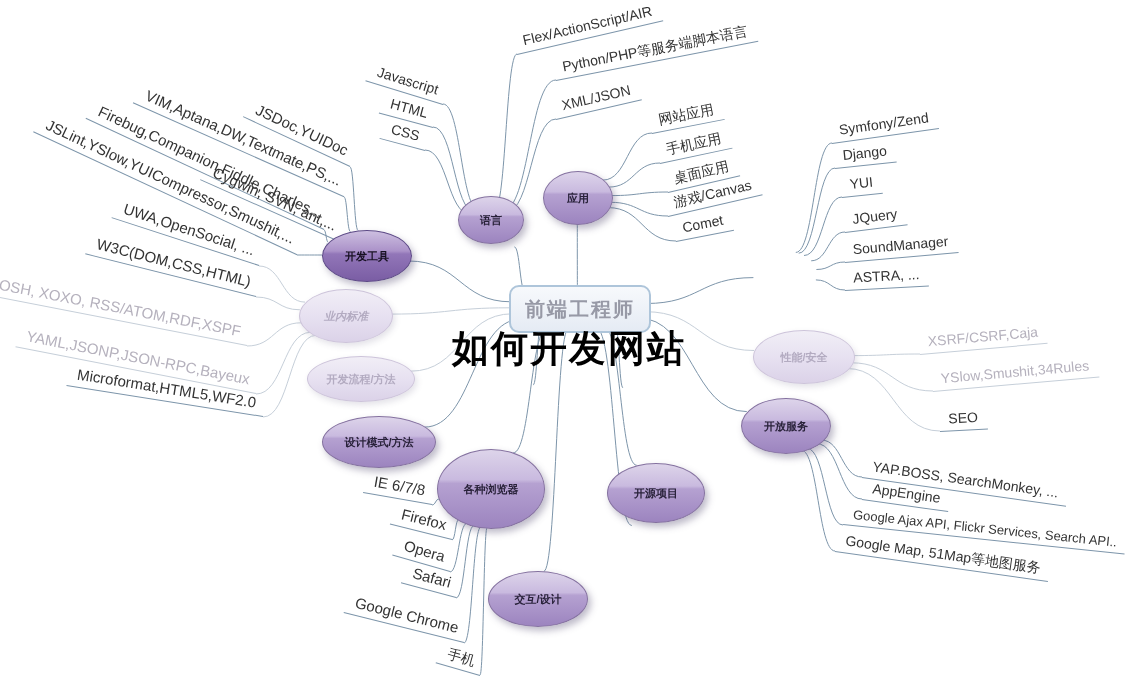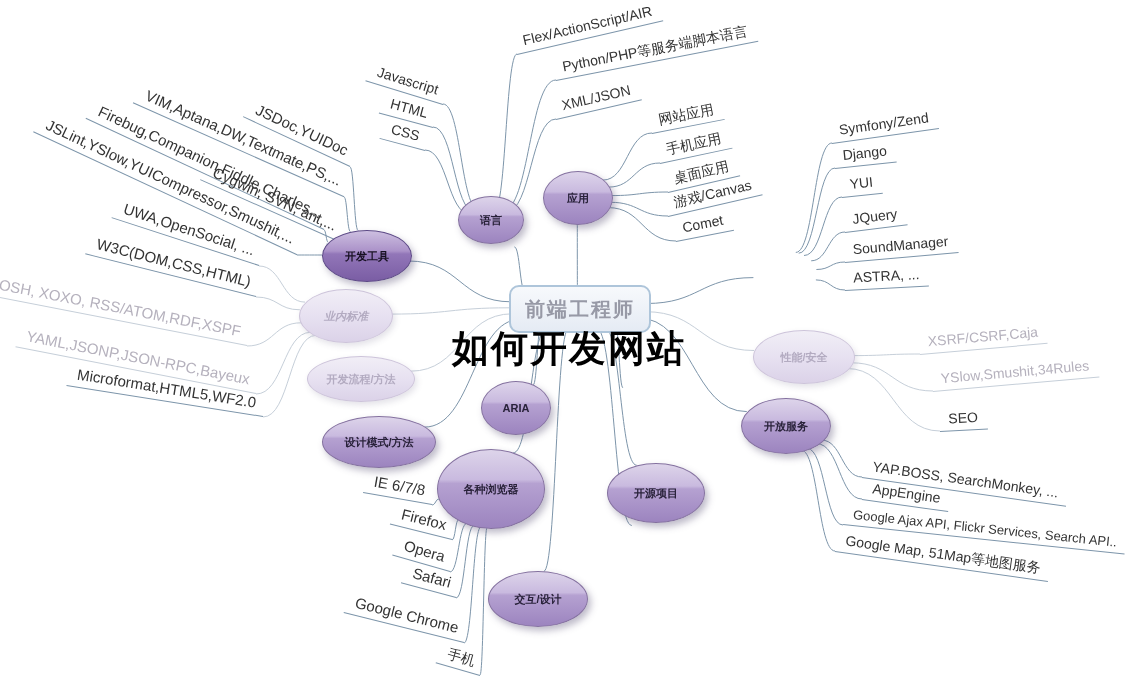--- a/index.html
+++ b/index.html
@@ -127,21 +127,20 @@
     <div class="leaf leaf--left" style="bottom: 441px; right: 839px; font-size: 15px; transform: rotate(25deg);">JSLint,YSlow,YUICompressor,Smushit,...</div>
     <div class="node node--dark" style="left: 322px; top: 230px; width: 88px; height: 50px;">开发工具</div>
     <div class="leaf leaf--left" style="bottom: 430px; right: 877px; font-size: 15px; transform: rotate(18deg);">UWA,OpenSocial, ...</div>
     <div class="leaf leaf--left" style="bottom: 399px; right: 880px; font-size: 15px; transform: rotate(14deg);">W3C(DOM,CSS,HTML)</div>
     <div class="leaf leaf--left leaf--faded" style="bottom: 350px; right: 889px; font-size: 15px; transform: rotate(11deg);">POSH, XOXO, RSS/ATOM,RDF,XSPF</div>
     <div class="leaf leaf--left leaf--faded" style="bottom: 302px; right: 880px; font-size: 15px; transform: rotate(11deg);">YAML,JSONP,JSON-RPC,Bayeux</div>
     <div class="leaf leaf--left" style="bottom: 279px; right: 873px; font-size: 15px; transform: rotate(9deg);">Microformat,HTML5,WF2.0</div>
     <div class="node node--faded" style="left: 299px; top: 289px; width: 92px; height: 52px; font-style: italic;">业内标准</div>
     <div class="node node--faded" style="left: 307px; top: 356px; width: 106px; height: 44px;">开发流程/方法</div>
     <div class="node" style="left: 322px; top: 416px; width: 112px; height: 50px;">设计模式/方法</div>
-    <div class="node" style="left: 481px; top: 381px; width: 68px; height: 52px;">ARIA</div>
     <div class="leaf leaf--left" style="bottom: 191px; right: 704px; font-size: 15px; transform: rotate(10deg);">IE 6/7/8</div>
     <div class="leaf leaf--left" style="bottom: 156px; right: 684px; font-size: 15px; transform: rotate(14deg);">Firefox</div>
     <div class="leaf leaf--left" style="bottom: 124px; right: 686px; font-size: 15px; transform: rotate(16deg);">Opera</div>
     <div class="leaf leaf--left" style="bottom: 98px; right: 680px; font-size: 15px; transform: rotate(15deg);">Safari</div>
     <div class="leaf leaf--left" style="bottom: 53px; right: 672px; font-size: 15px; transform: rotate(14deg);">Google Chrome</div>
     <div class="leaf leaf--left" style="bottom: 21px; right: 656px; font-size: 14px; transform: rotate(16deg);">手机</div>
     <div class="node" style="left: 437px; top: 449px; width: 106px; height: 78px;">各种浏览器</div>
     <div class="node" style="left: 607px; top: 463px; width: 96px; height: 58px;">开源项目</div>
     <div class="node" style="left: 488px; top: 571px; width: 98px; height: 54px;">交互/设计</div>
     <div class="leaf leaf--right" style="bottom: 553px; left: 832px; font-size: 14px; transform: rotate(-8deg);">Symfony/Zend</div>

